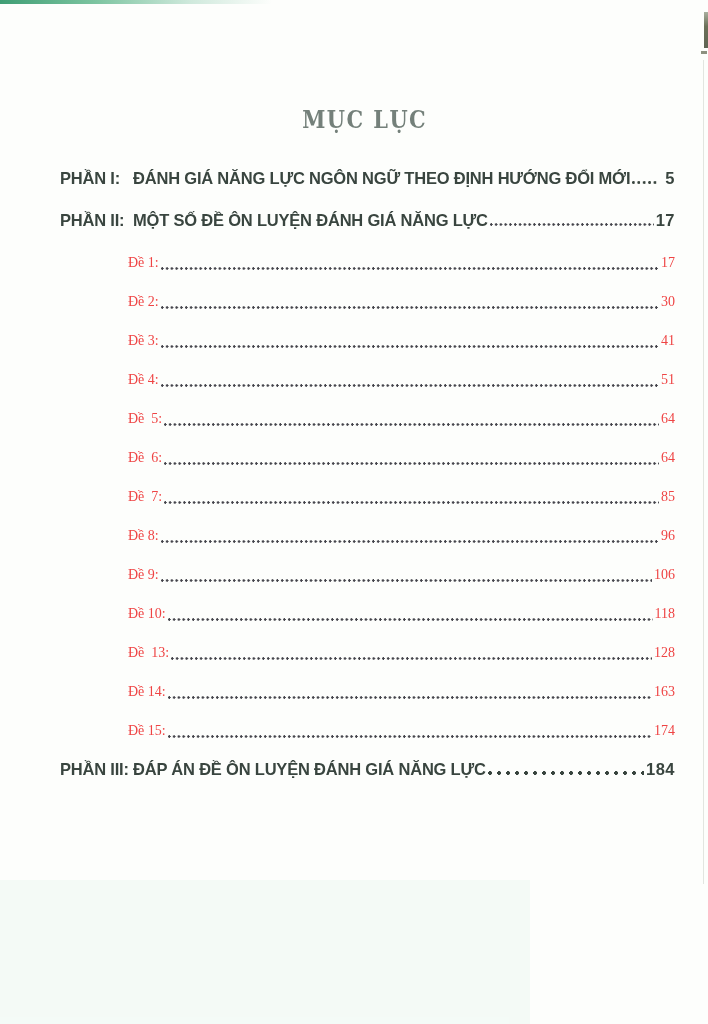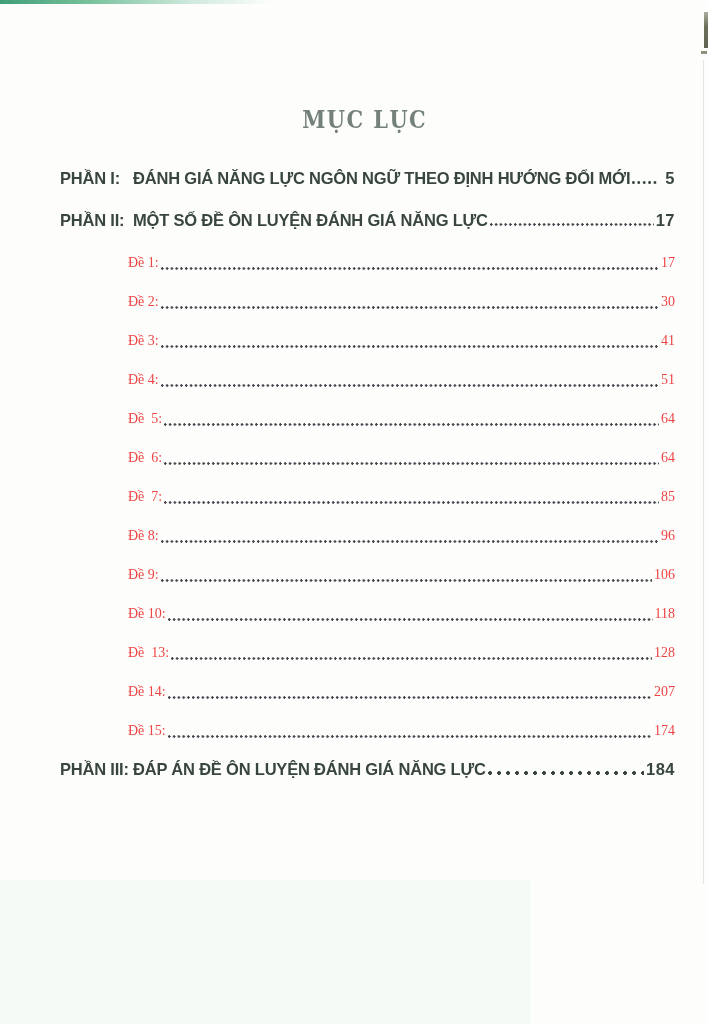--- a/index.html
+++ b/index.html
@@ -179,21 +179,21 @@
     <span class="page-num">118</span>
   </div>
   <div class="row entry">
     <span class="entry-label">Đề  13:</span>
     <span class="dots dots-fine"></span>
     <span class="page-num">128</span>
   </div>
   <div class="row entry">
     <span class="entry-label">Đề 14:</span>
     <span class="dots dots-fine"></span>
-    <span class="page-num">207</span>
+    <span class="page-num">163</span>
   </div>
   <div class="row entry">
     <span class="entry-label">Đề 15:</span>
     <span class="dots dots-fine"></span>
     <span class="page-num">174</span>
   </div>
 
   <div class="row part">
     <span class="part-label">PHẦN III:</span>
     <span class="part-title">ĐÁP ÁN ĐỀ ÔN LUYỆN ĐÁNH GIÁ NĂNG LỰC</span>

